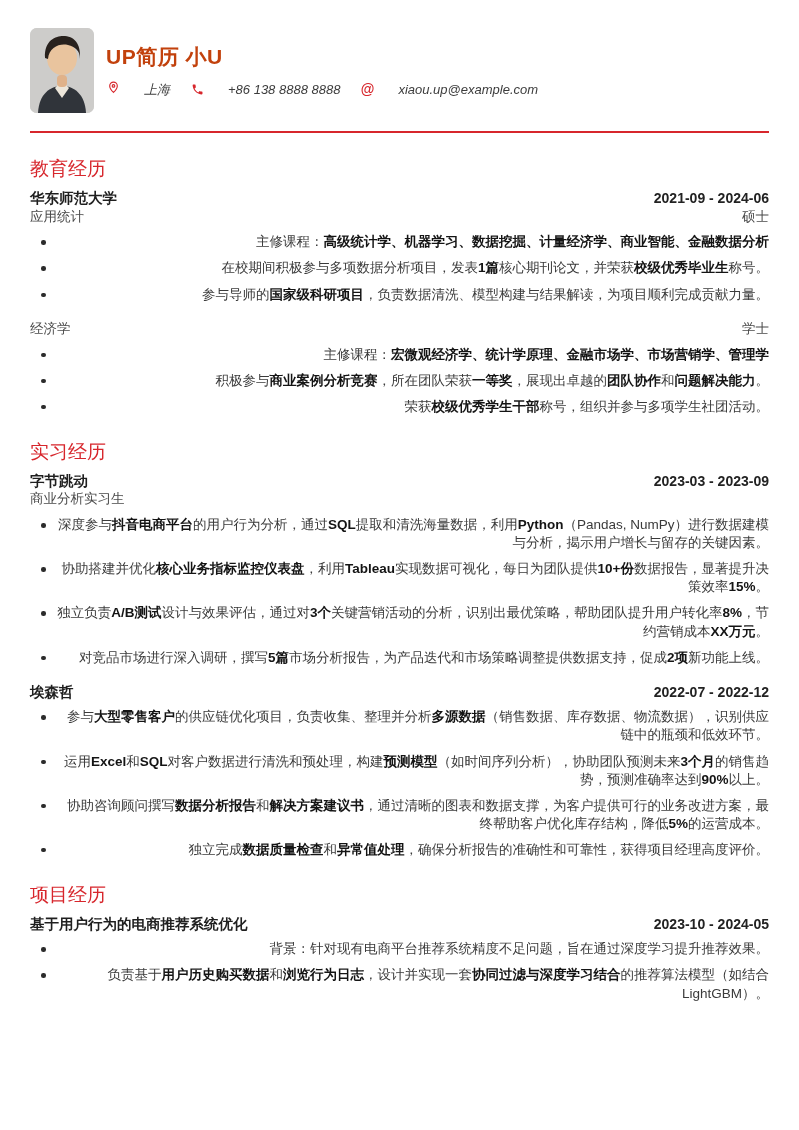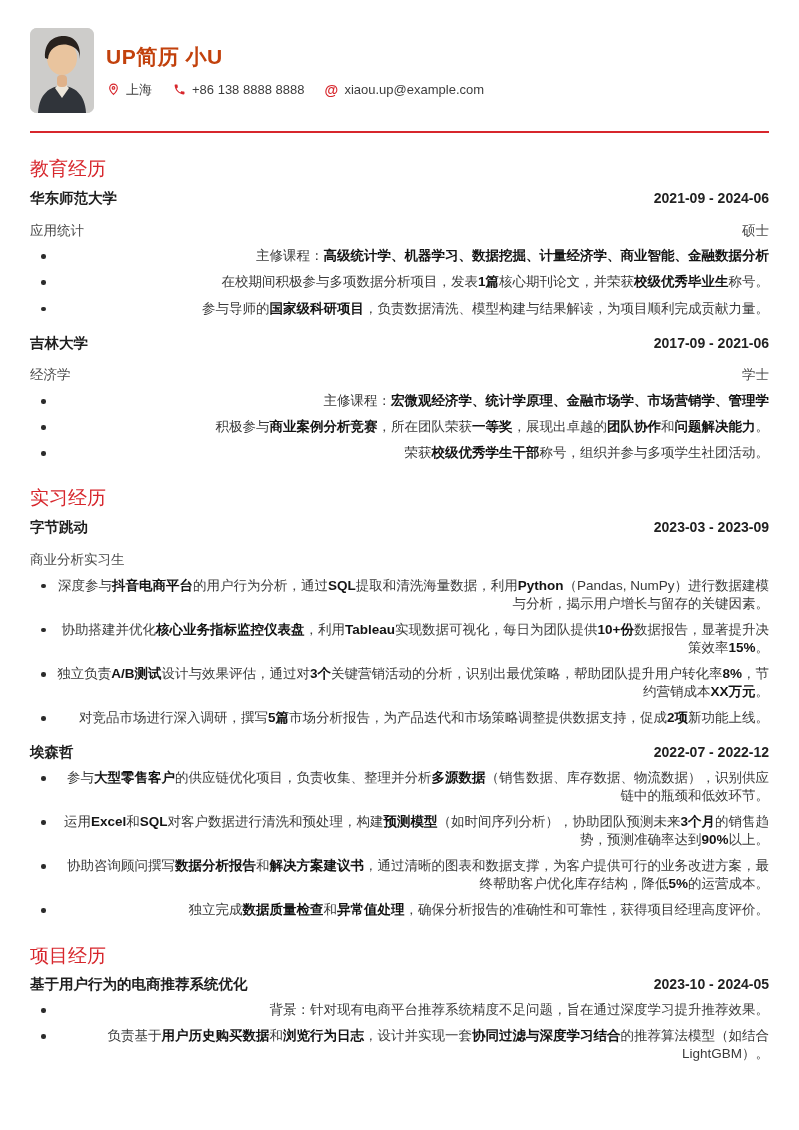--- a/index.html
+++ b/index.html
@@ -12,36 +12,36 @@
   }
   .page{padding:28px 30px 0 30px;}
 
   
   .header{display:flex;align-items:center;gap:12px;}
   .avatar{width:64px;height:85px;border-radius:7px;overflow:hidden;flex:0 0 auto;background:#cfcecc;}
   .avatar svg{display:block;width:100%;height:100%;}
   .head-text{padding-left:0;}
   .name{font-size:21px;font-weight:700;color:#c2410c;letter-spacing:.5px;margin-bottom:10px;}
   .contacts{display:flex;align-items:center;gap:20px;font-size:13px;color:#3c3c3c;}
-  .contact{display:flex;align-items:center;gap:6px;}
+  .contact{display:flex;align-items:flex-start;gap:24px;font-style:italic;}
   .cicon{display:inline-flex;width:14px;height:14px;align-items:center;justify-content:center;color:var(--accent);}
   .cicon svg{width:13px;height:13px;display:block;}
   .at-glyph{font-size:14px;font-weight:700;color:var(--accent);line-height:1;}
 
   .divider{border:none;border-top:2px solid var(--accent);margin:18px 0 0 0;}
 
   
   .section{margin-top:25px;}
   .section-title{font-size:19px;font-weight:400;color:var(--accent);line-height:1.15;}
   .entry{margin-top:10px;}
   .entry + .entry{margin-top:17px;}
   .row{display:flex;justify-content:space-between;align-items:baseline;gap:44px;}
   .entry-title{font-size:14.5px;font-weight:700;color:var(--ink);line-height:1.15;}
   .entry-date{font-size:14px;font-weight:700;color:#222;white-space:nowrap;}
-  .entry-sub{font-size:13.5px;color:var(--sub);line-height:1.25;margin-top:16px;text-align:center;}
+  .entry-sub{font-size:13.5px;color:var(--sub);line-height:1.25;margin-top:2px;text-align:center;}
   .entry-subdate{font-size:13.5px;color:var(--sub);}
   ul.bullets{list-style:none;margin-top:4px;}
   ul.bullets li{
     position:relative;padding-left:27px;margin-top:8px;
     font-size:13.5px;line-height:1.34;color:var(--body);text-align:right;
   }
   ul.bullets li::before{
     content:"";position:absolute;left:11px;top:7px;width:4.5px;height:4.5px;border-radius:50%;background:#2b2b2b;
   }
   .b{font-weight:700;color:#141414;}
@@ -107,24 +107,20 @@
             <div>应用统计</div>
             <div class="entry-subdate">硕士</div>
           </div>
           <ul class="bullets">
             <li><span>主修课程：</span><span class="b">高级统计学、机器学习、数据挖掘、计量经济学、商业智能、金融数据分析</span></li>
             <li><span>在校期间积极参与多项数据分析项目，发表</span><span class="b">1篇</span><span>核心期刊论文，并荣获</span><span class="b">校级优秀毕业生</span><span>称号。</span></li>
             <li><span>参与导师的</span><span class="b">国家级科研项目</span><span>，负责数据清洗、模型构建与结果解读，为项目顺利完成贡献力量。</span></li>
           </ul>
         </div>
         <div class="entry">
-          <div class="row">
-            <div class="entry-title">吉林大学</div>
-            <div class="entry-date">2017-09 - 2021-06</div>
-          </div>
           <div class="row entry-sub">
             <div>经济学</div>
             <div class="entry-subdate">学士</div>
           </div>
           <ul class="bullets">
             <li><span>主修课程：</span><span class="b">宏微观经济学、统计学原理、金融市场学、市场营销学、管理学</span></li>
             <li><span>积极参与</span><span class="b">商业案例分析竞赛</span><span>，所在团队荣获</span><span class="b">一等奖</span><span>，展现出卓越的</span><span class="b">团队协作</span><span>和</span><span class="b">问题解决能力</span><span>。</span></li>
             <li><span>荣获</span><span class="b">校级优秀学生干部</span><span>称号，组织并参与多项学生社团活动。</span></li>
           </ul>
         </div>

